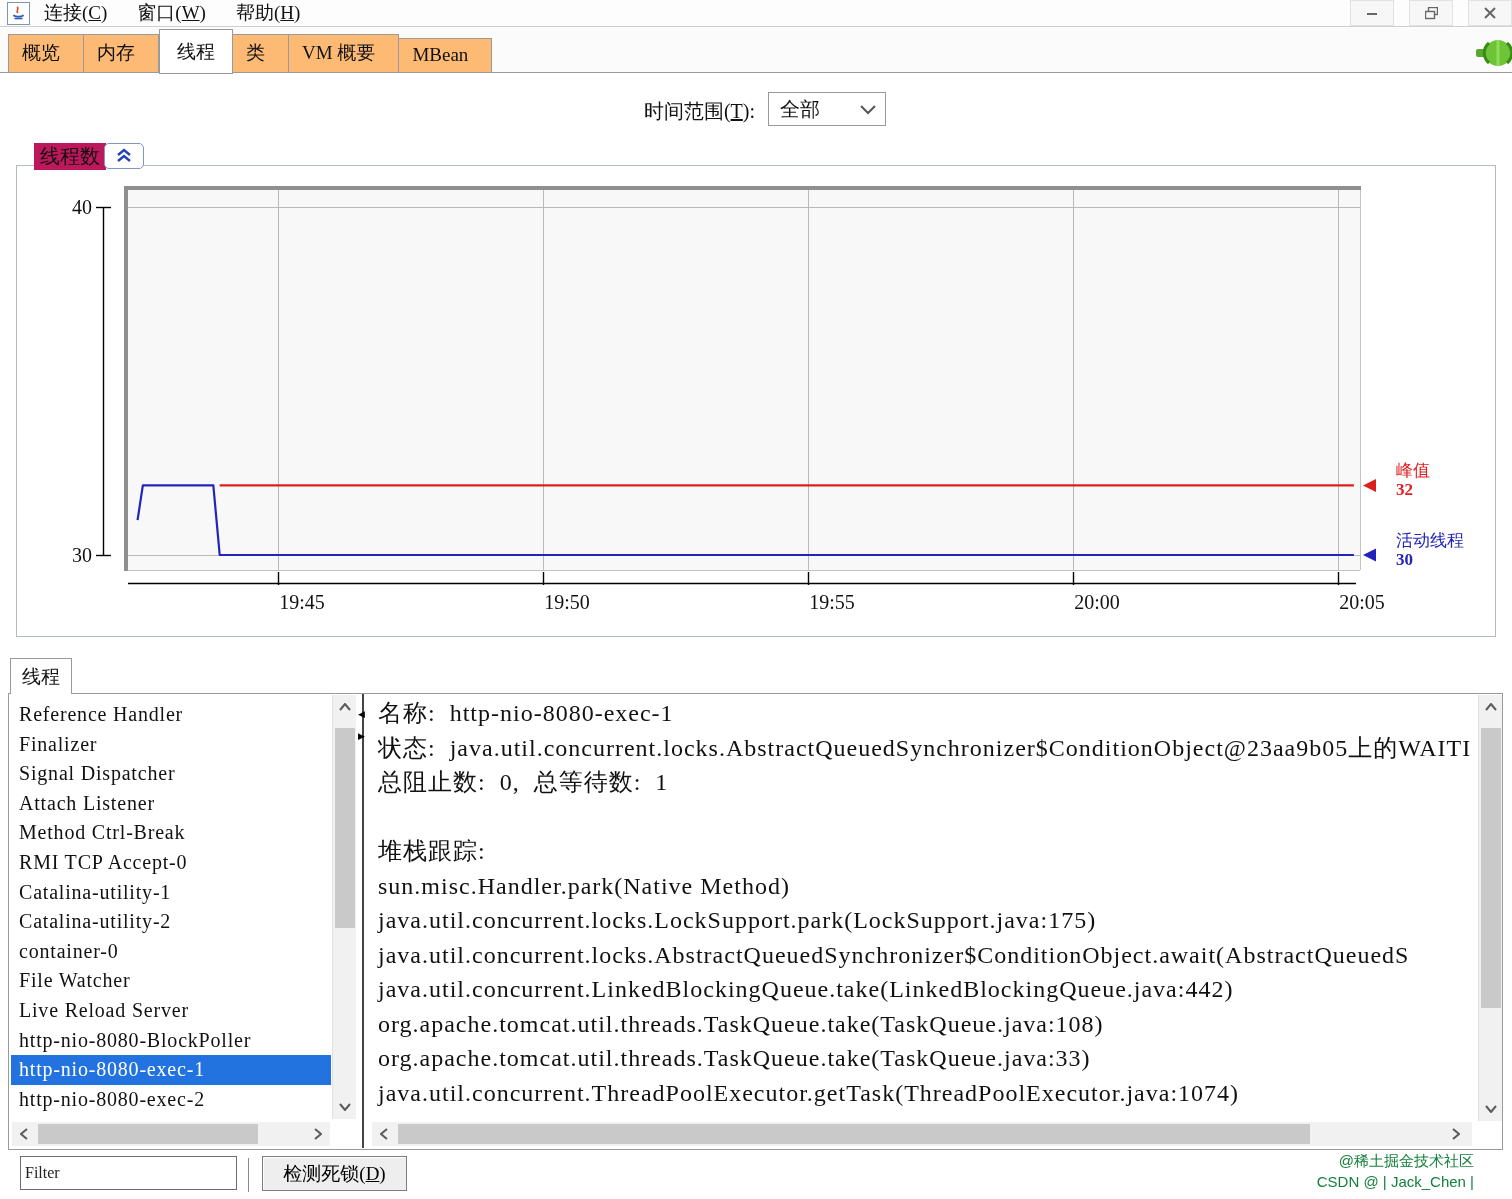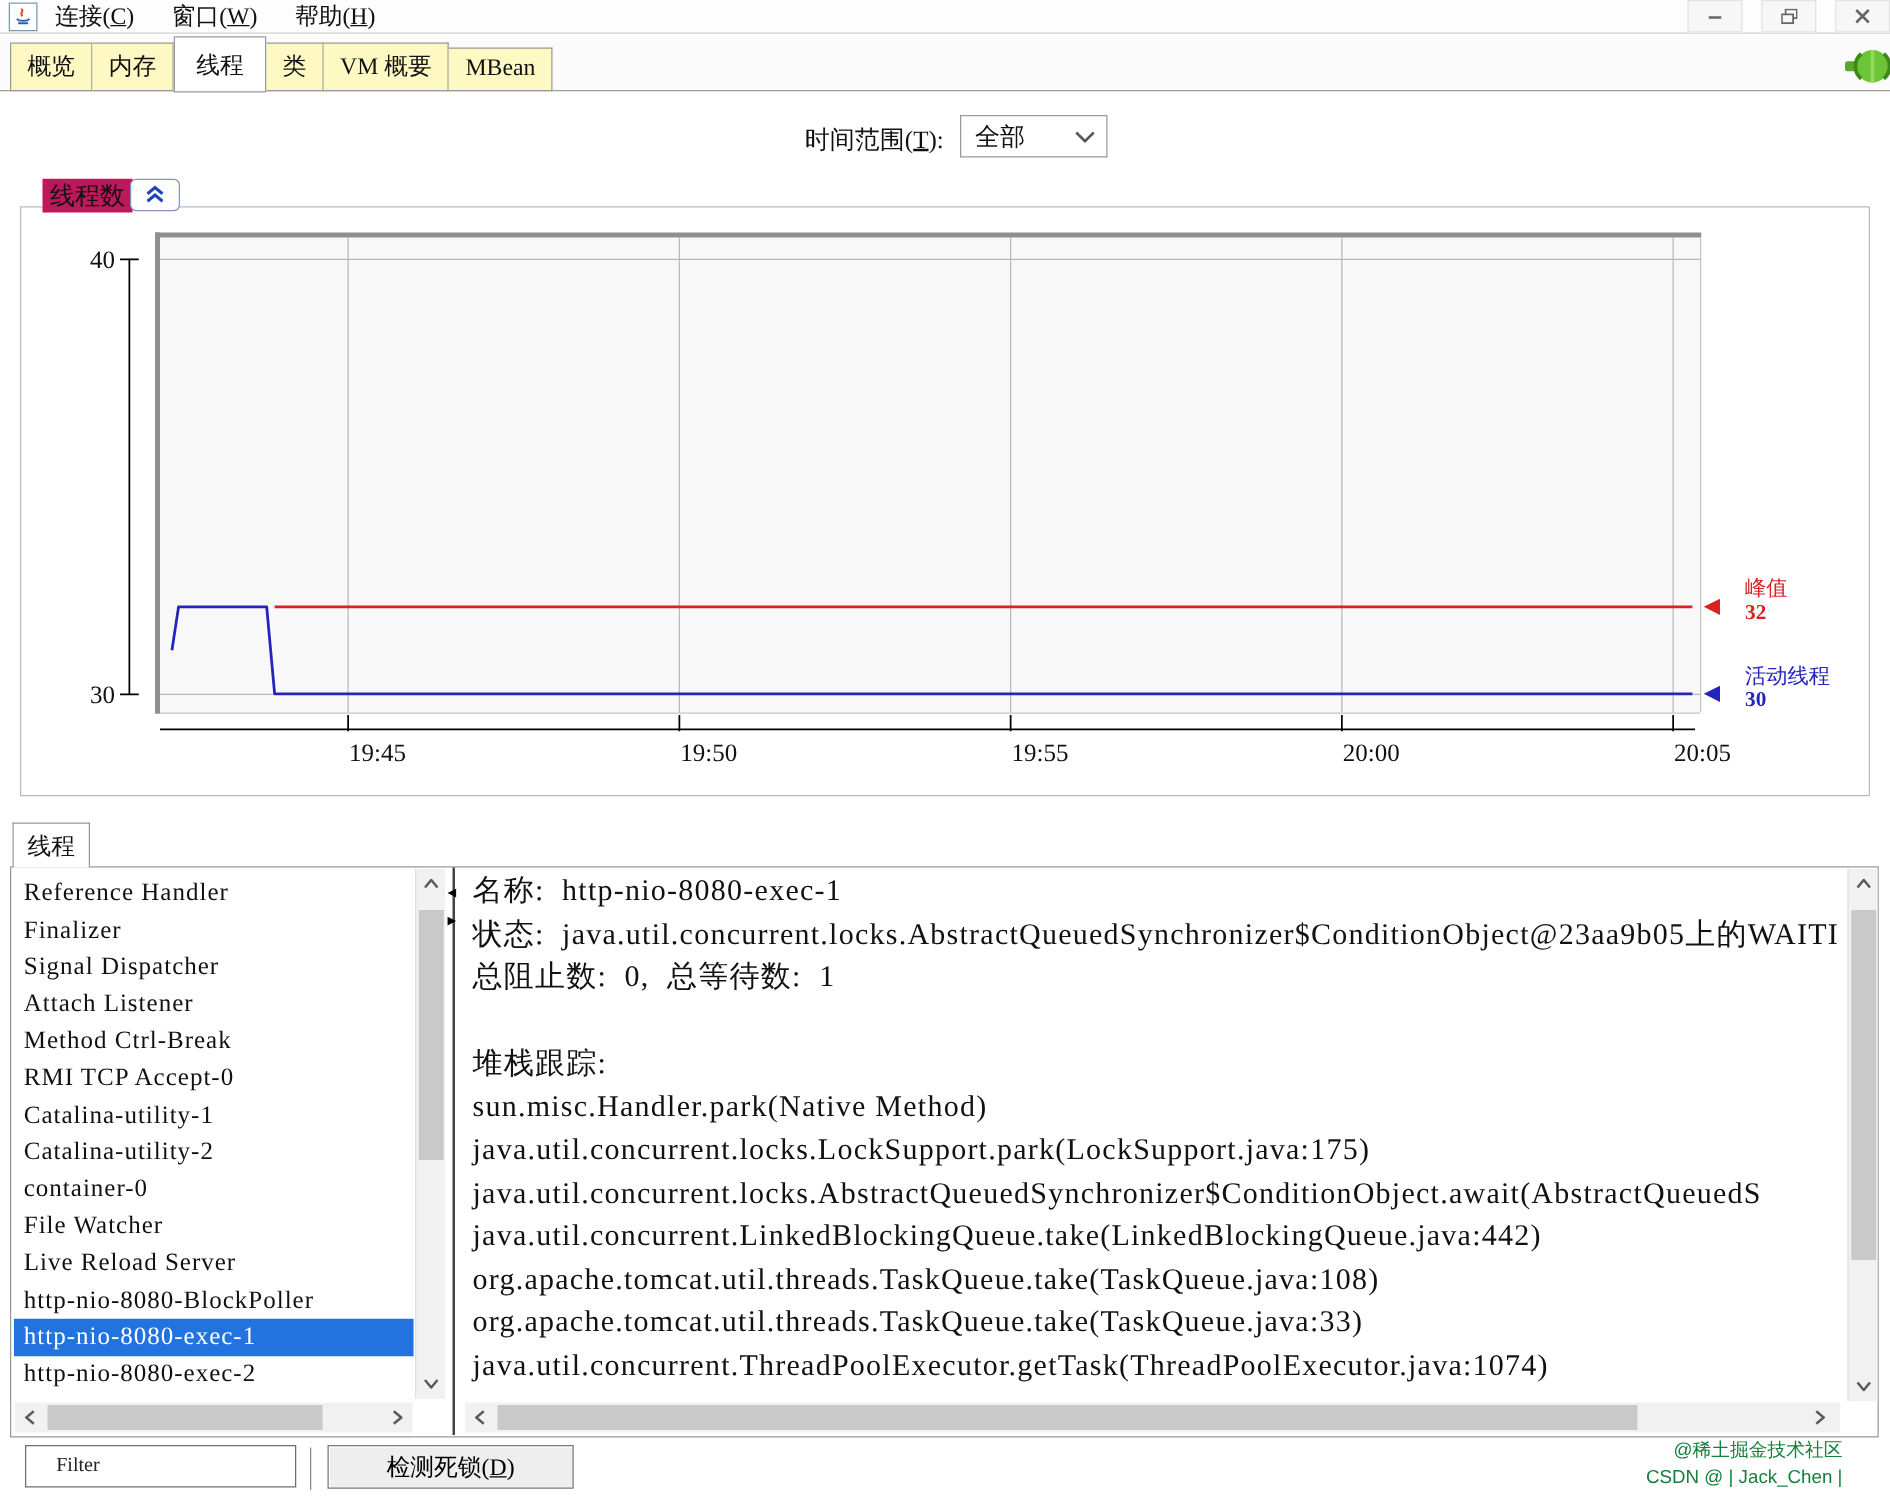--- a/index.html
+++ b/index.html
@@ -15,21 +15,21 @@
     background:#fff; display:flex; align-items:center; justify-content:center; }
   .menu-items { display:flex; margin-left:14px; gap:30px; font-size:19px; }
   .menu-item { cursor:default; white-space:nowrap; }
   .win-controls { position:absolute; right:0; top:0; height:27px; display:flex; }
   .win-btn { width:44px; height:26px; background:#f7f7f7; border:1px solid #e2e2e2;
     margin-left:15px; display:flex; align-items:center; justify-content:center; color:#555; }
   
   .tabstrip { position:absolute; left:0; top:28px; width:1512px; height:45px; background:#fbfbfb; }
   .tabstrip-border { position:absolute; left:0; bottom:0; width:100%; height:1px; background:#9a9a9a; }
   .tabs { position:absolute; left:8px; bottom:0; display:flex; align-items:flex-end; height:45px; }
-  .tab { font-size:19px; padding:5px 13px 6px 13px; background:#fef9c3;
+  .tab { font-size:19px; padding:5px 23px 6px 13px; background:#fdba74;
     border:1px solid #9a9a9a; border-left:none; position:relative; white-space:nowrap; }
   .tab:first-child { border-left:1px solid #9a9a9a; }
   .tab.selected { background:#fff; padding:9px 17px 8px 17px; border-left:1px solid #9a9a9a;
     margin-bottom:-1px; z-index:2; }
   .conn-icon { position:absolute; right:-8px; top:10px; }
   
   .timerange { position:absolute; left:0; top:92px; width:1512px; height:40px; }
   .tr-label { position:absolute; right:757px; top:6px; font-size:20px; }
   .tr-select { position:absolute; left:768px; top:0; width:118px; height:34px;
     border:1px solid #9a9a9a; background:#fff; font-size:20px; display:flex;
@@ -70,23 +70,23 @@
   
   .splitter { position:absolute; left:362px; top:694px; width:2px; height:454px; background:#444; z-index:3; }
   .split-arrow { position:absolute; left:-4px; font-size:9px; color:#000; line-height:9px; }
   
   .detail-pane { position:absolute; left:372px; top:696px; width:1104px; height:426px;
     overflow:hidden; font-size:24px; letter-spacing:1px; white-space:nowrap; z-index:1; }
   .detail-line { height:34.55px; line-height:34.55px; padding-left:6px; white-space:pre; }
   
   .filter-input { position:absolute; left:20px; top:1156px; width:217px; height:34px;
     border:1px solid #6e6e6e; font-family:"Liberation Serif","DejaVu Serif",serif;
-    font-size:16px; padding-left:24px; color:#222; background:#fff; }
+    font-size:16px; padding-left:4px; color:#222; background:#fff; }
   .footer-divider { position:absolute; left:248px; top:1158px; width:1px; height:34px; background:#8a8a8a; }
-  .deadlock-btn { position:absolute; left:262px; top:1156px; width:197px; height:35px;
+  .deadlock-btn { position:absolute; left:262px; top:1156px; width:145px; height:35px;
     background:#eeeeee; border:1px solid #7d7d7d; box-shadow:inset 1px 1px 0 #fff;
     font-family:"Liberation Serif","DejaVu Serif",serif; font-size:19px; }
   .watermark { position:absolute; right:38px; top:1150px; text-align:right;
     font-family:"Liberation Sans","DejaVu Sans",sans-serif; font-size:15px;
     color:#15803d; line-height:21px; z-index:5; }
   u { text-decoration:underline; }
 </style>
 </head>
 <body>
 

